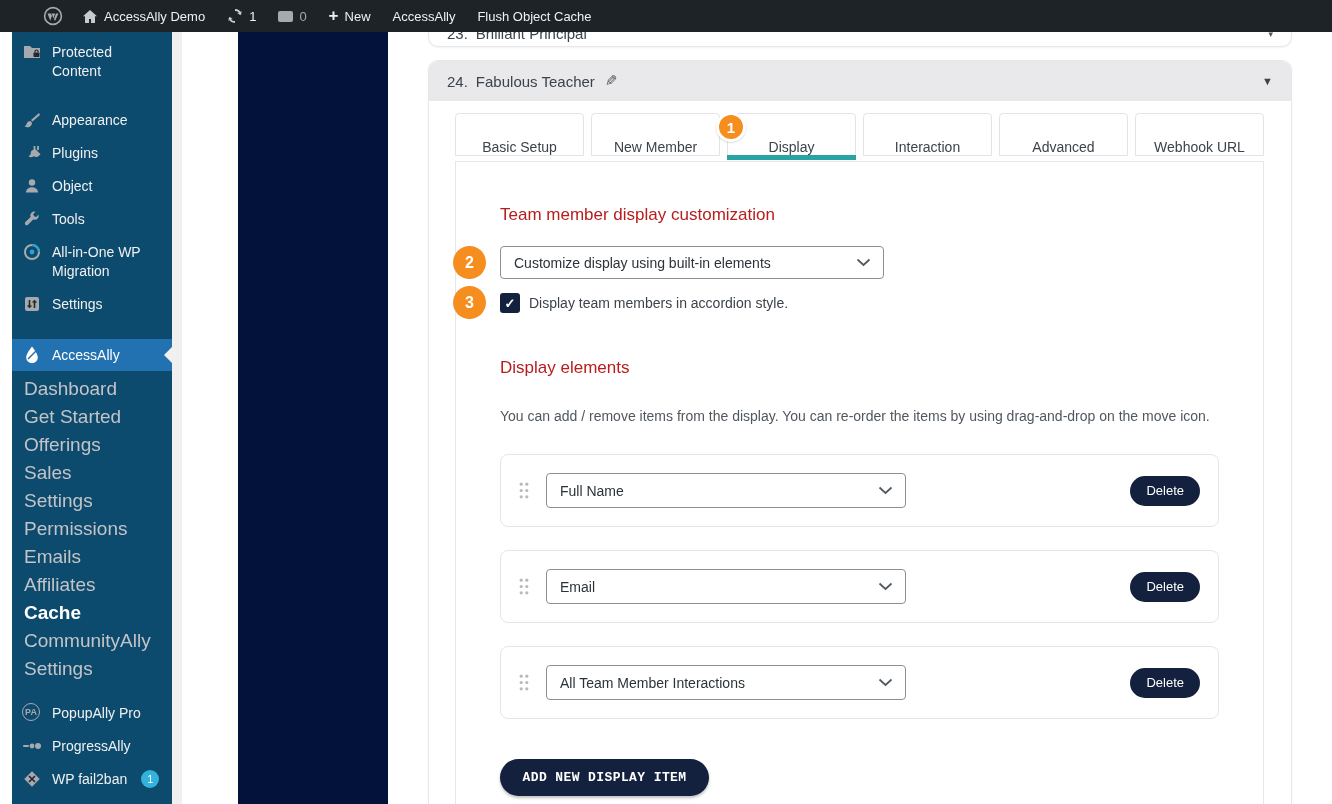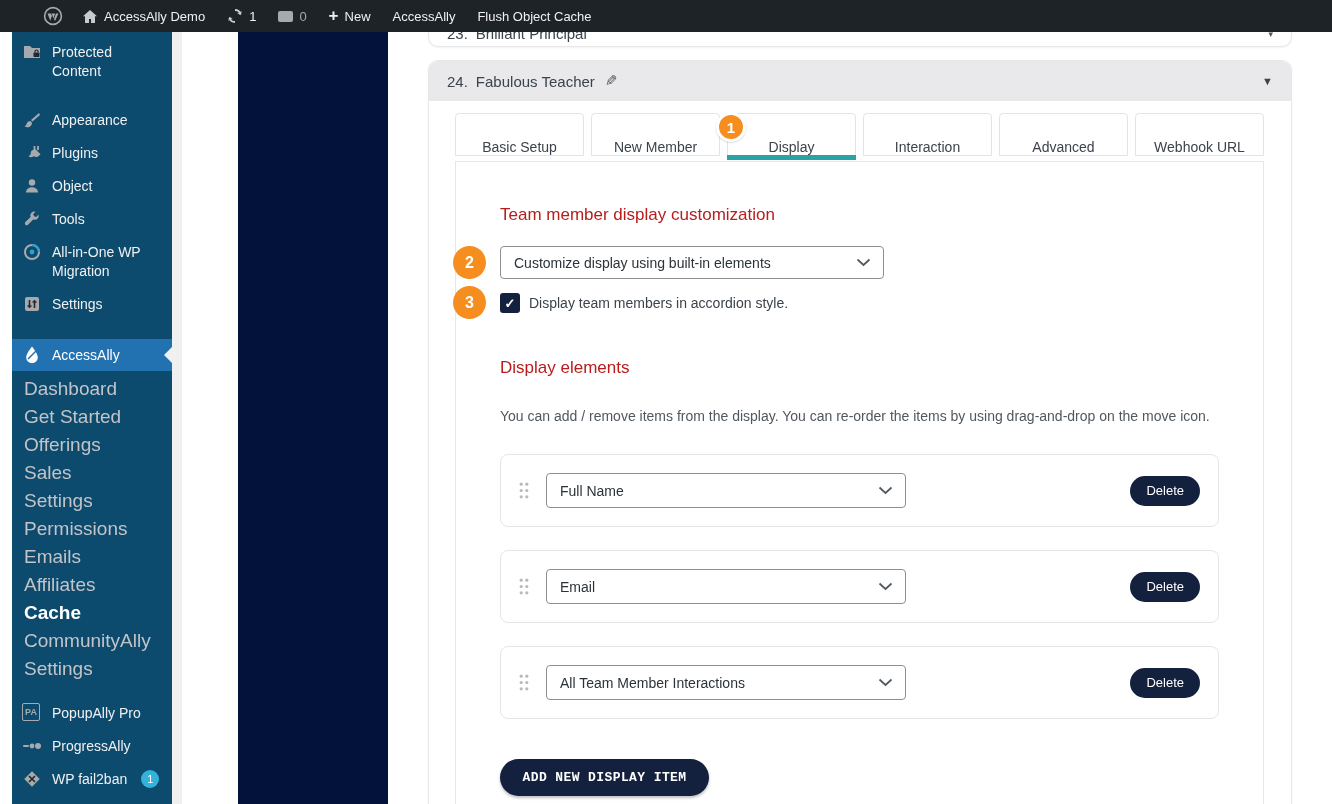--- a/index.html
+++ b/index.html
@@ -29,21 +29,21 @@
   .aa-parent { display:flex; gap:10px; align-items:center; padding:6px 8px 6px 10px; margin-top:18px;
                background:#2271b1; color:#fff; font-size:14px; position:relative; cursor:pointer; }
   .aa-parent .mi-icon { color:#fff; }
   .aa-parent:after { content:''; position:absolute; right:0; top:50%; margin-top:-8px;
                      border:8px solid transparent; border-right-color:#f0f0f1; }
   .submenu { padding:4px 0 0 0; }
   .sub-item { padding:5px 12px; font-size:19px; line-height:18px; color:#c3c4c7; cursor:pointer; }
   .sub-item.current { color:#fff; font-weight:700; }
   .f2b-badge { display:inline-flex; align-items:center; justify-content:center; width:18px; height:18px;
                border-radius:50%; background:#33b3db; color:#fff; font-size:11px; margin-left:4px; }
-  .pa-box { width:18px; height:18px; border:1px solid #a7aaad; border-radius:2px; display:flex;
+  .pa-box { width:18px; height:18px; border:1px solid #a7aaad; border-radius:9px; display:flex;
             align-items:center; justify-content:center; font-size:9px; font-weight:700; color:#a7aaad; }
 
   
   .gray-strip { position:absolute; top:32px; left:160px; width:22px; height:772px; background:#f0f0f1; }
   .main-area  { position:absolute; top:32px; left:182px; width:1150px; height:772px; background:#fff; }
   .navy-block { position:absolute; top:0; left:56px; width:150px; height:772px; background:#03123a; }
 
   
   .card { position:absolute; left:246px; width:864px; background:#fff; border:1px solid #e7e7e9;
           border-radius:10px; box-shadow:0 1px 2px rgba(0,0,0,.05); z-index:2; }

